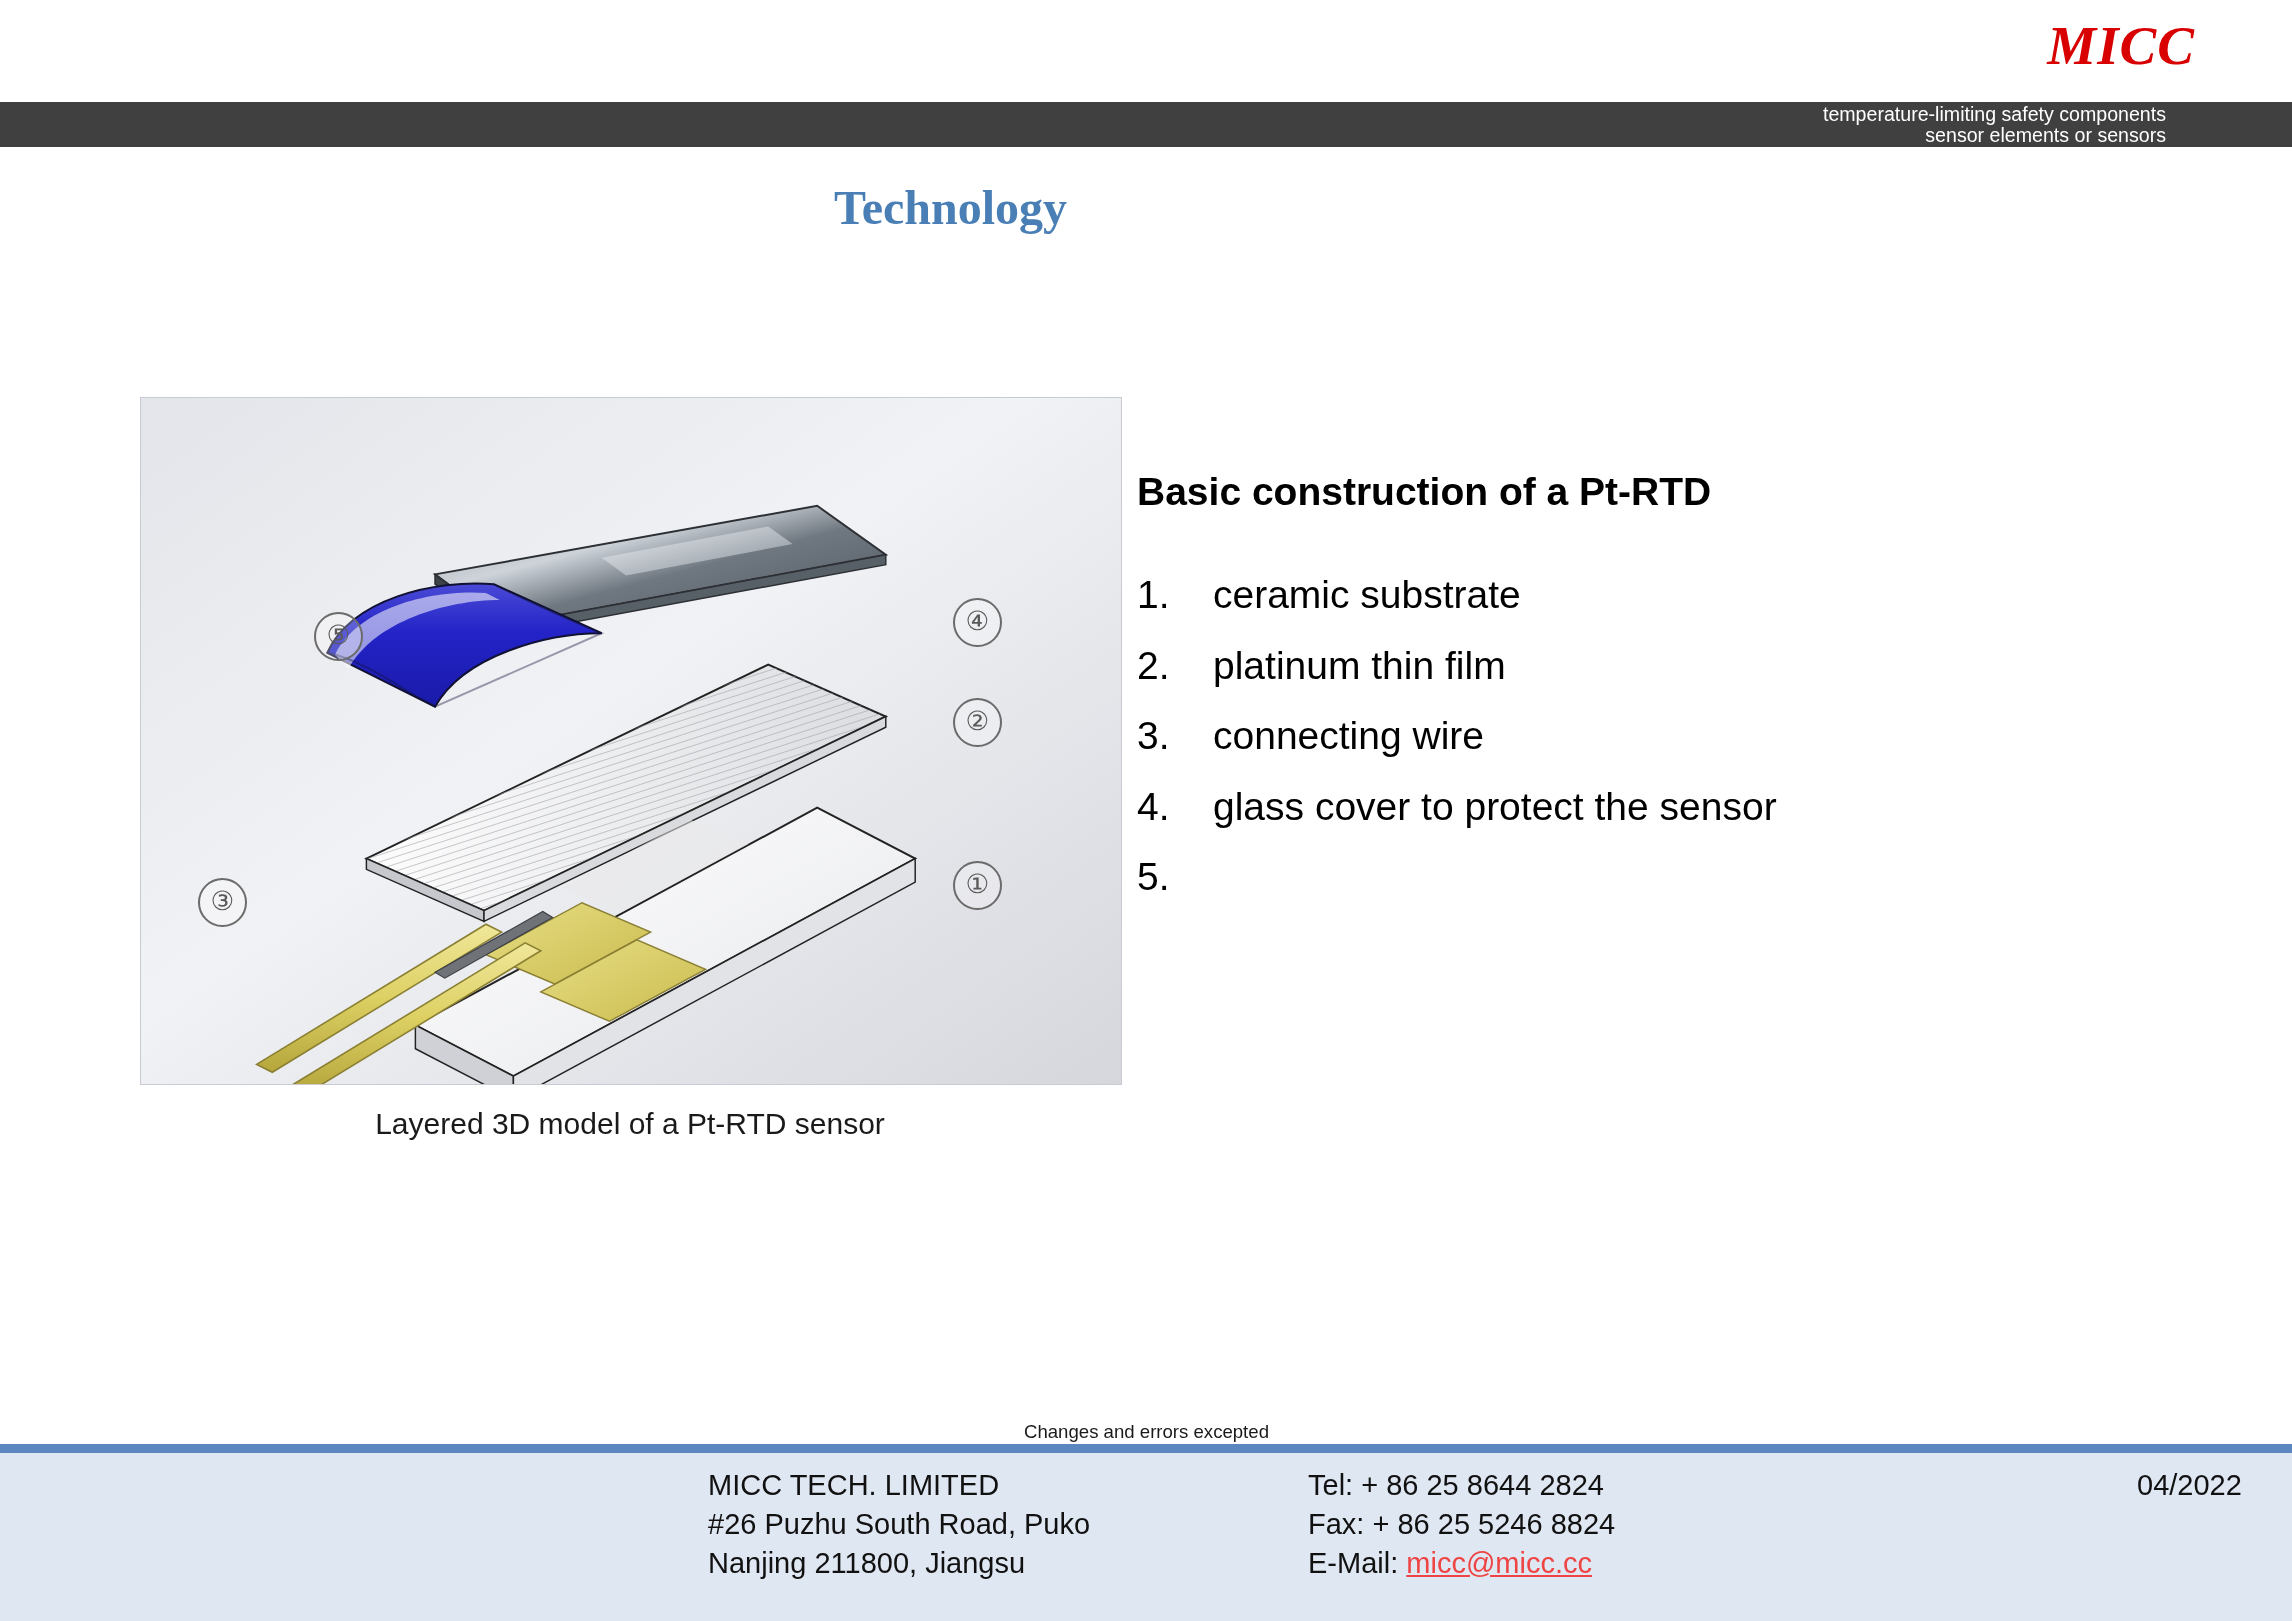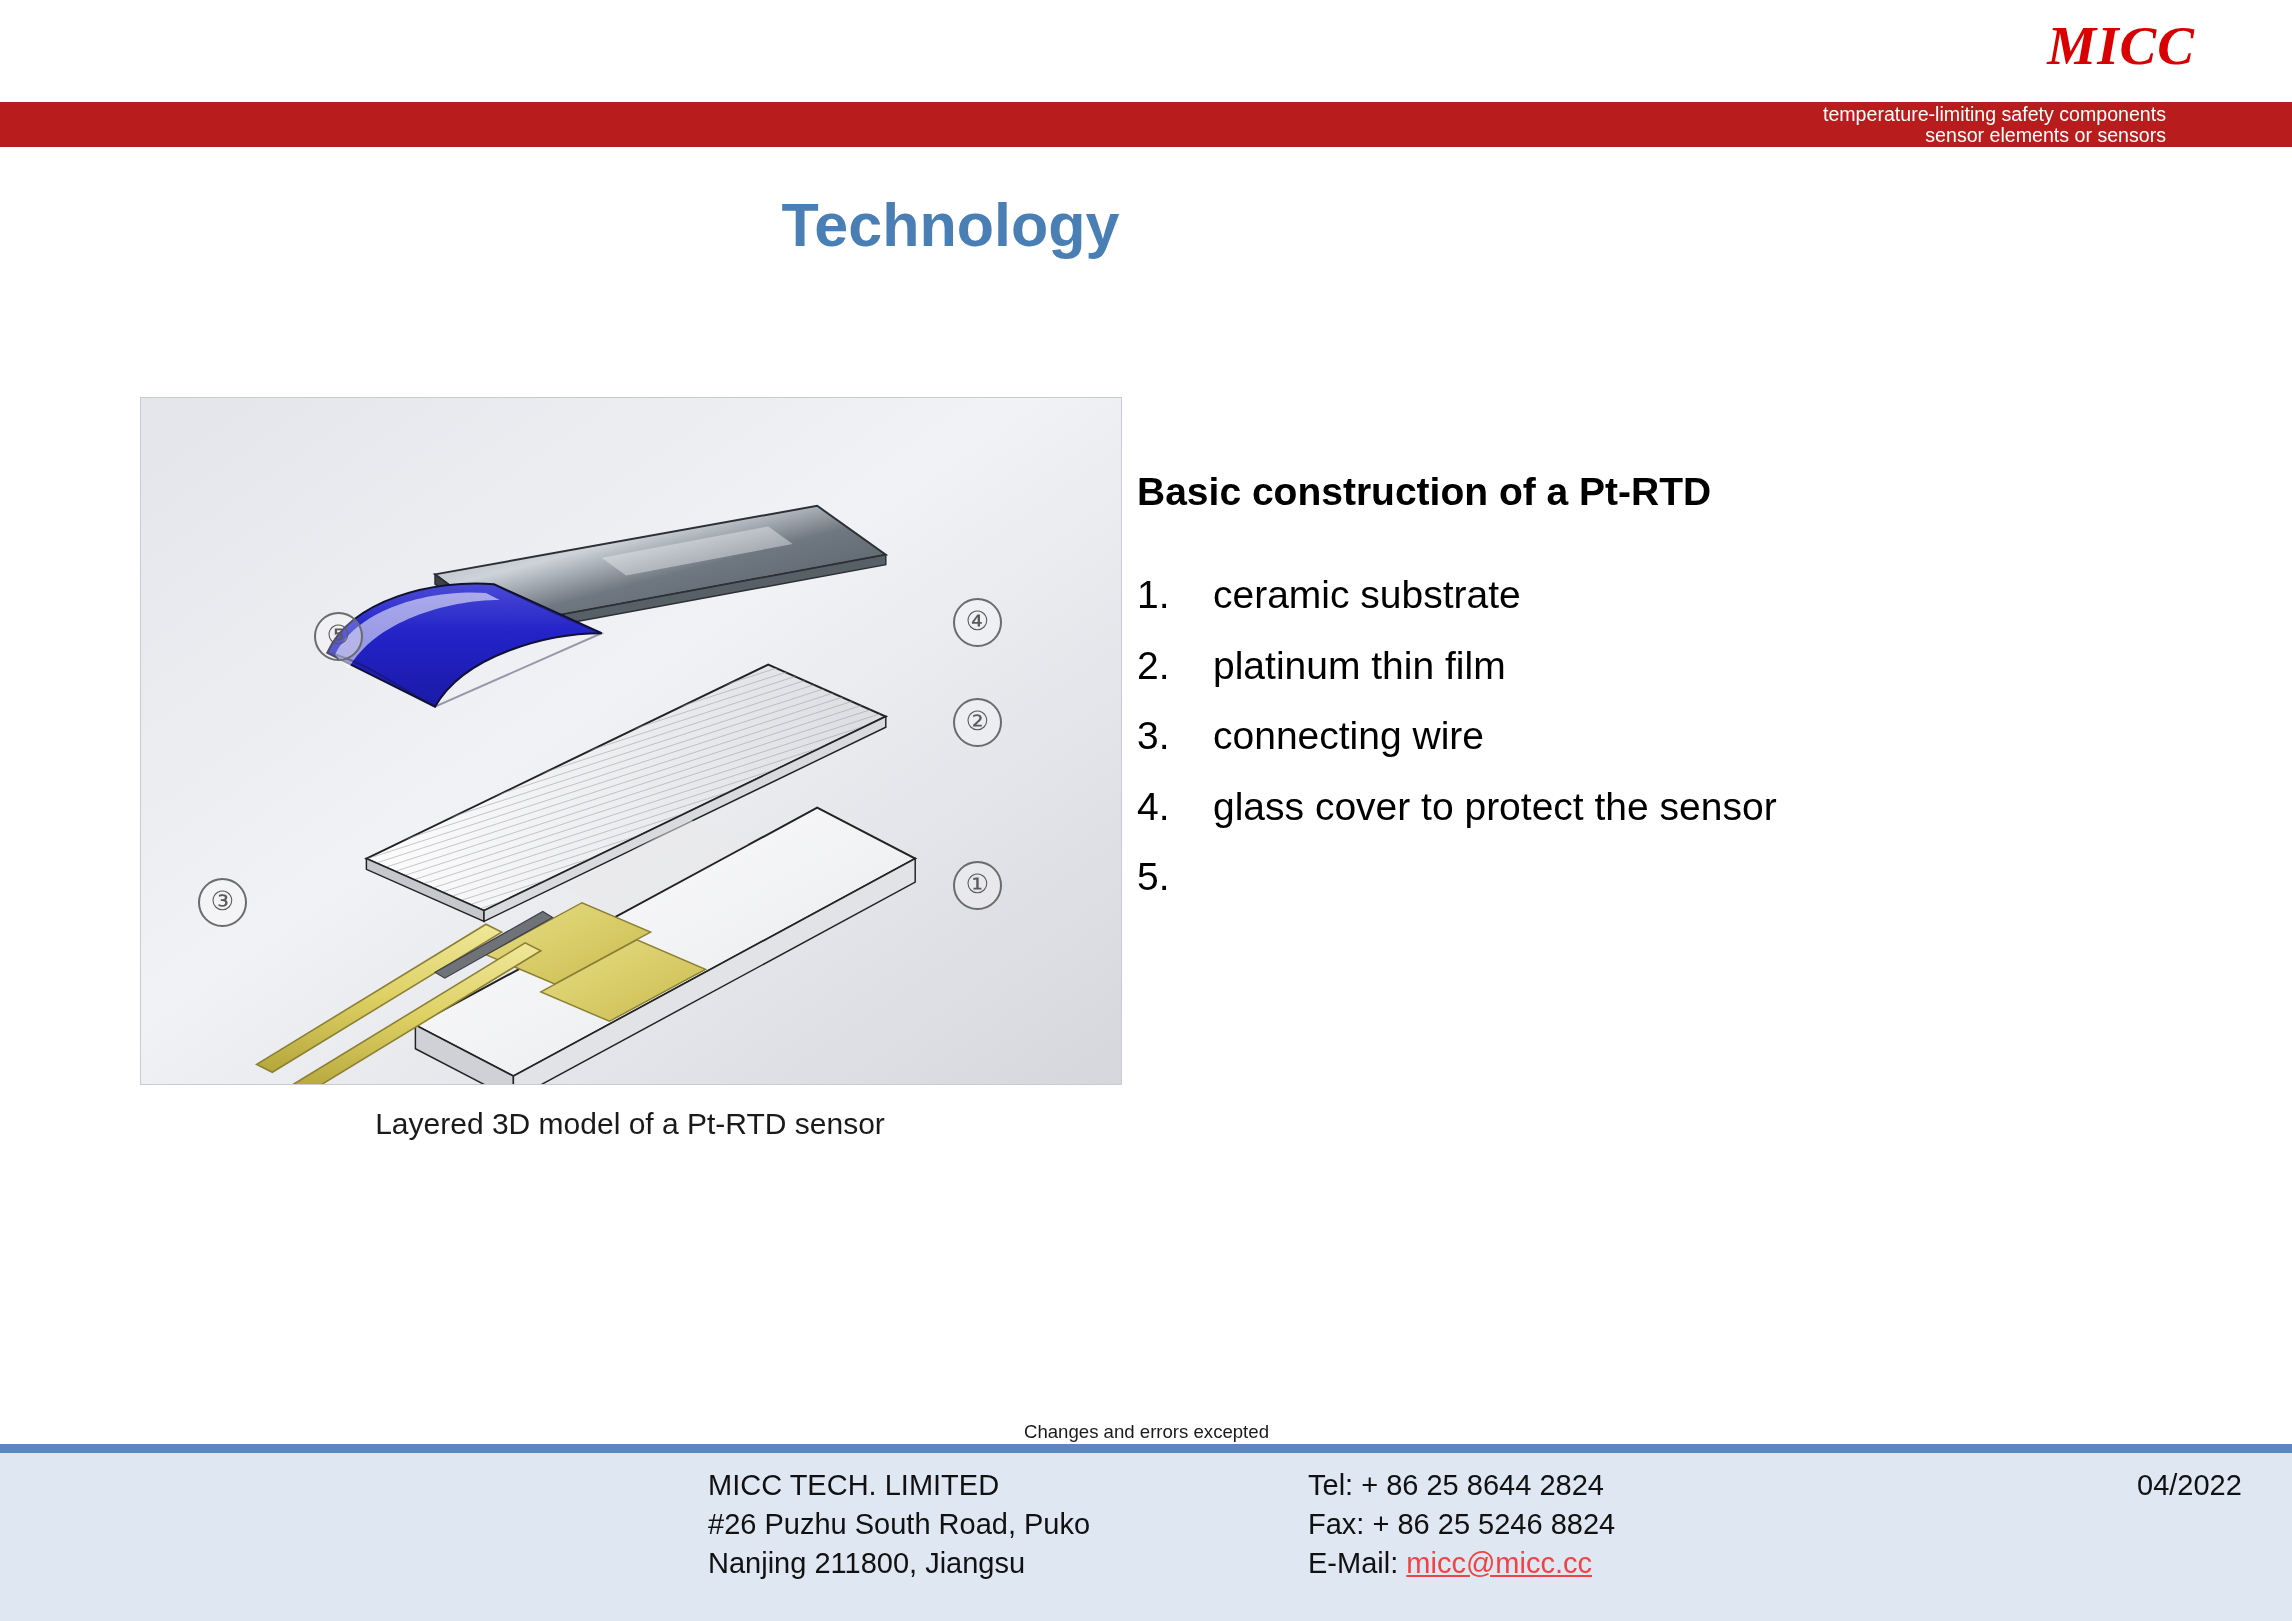--- a/index.html
+++ b/index.html
@@ -26,42 +26,43 @@
     font-size: 55px;
     color: #d80000;
     letter-spacing: 1px;
   }
   .header-bar {
     position: absolute;
     top: 102px;
     left: 0;
     width: 2293px;
     height: 45px;
-    background: #b91c1c;
+    background: #404040;
   }
   .header-bar .tagline {
     position: absolute;
     right: 127px;
     top: 2px;
     text-align: right;
     color: #ffffff;
     font-size: 19.6px;
     line-height: 20.6px;
   }
 
   
   .slide-title {
     position: absolute;
-    top: 190px;
+    top: 180px;
     left: 0;
     width: 2293px;
     text-align: center;
-    font-size: 61px;
+    font-size: 48px;
     font-weight: bold;
     color: #4a7fb5;
+    font-family: Liberation Serif, serif;
   }
   .slide-title span { position: relative; left: -196px; }
 
   
   .figure-wrap {
     position: absolute;
     left: 140px;
     top: 397px;
     width: 980px;
   }

